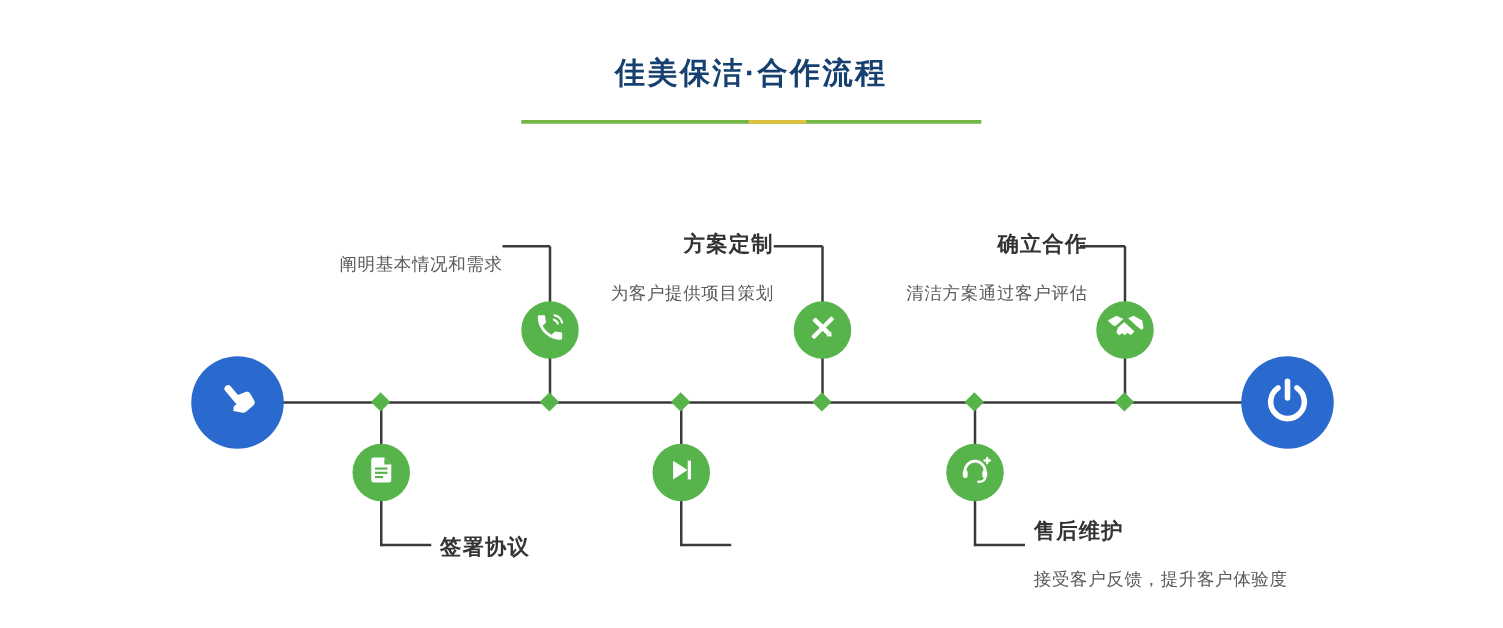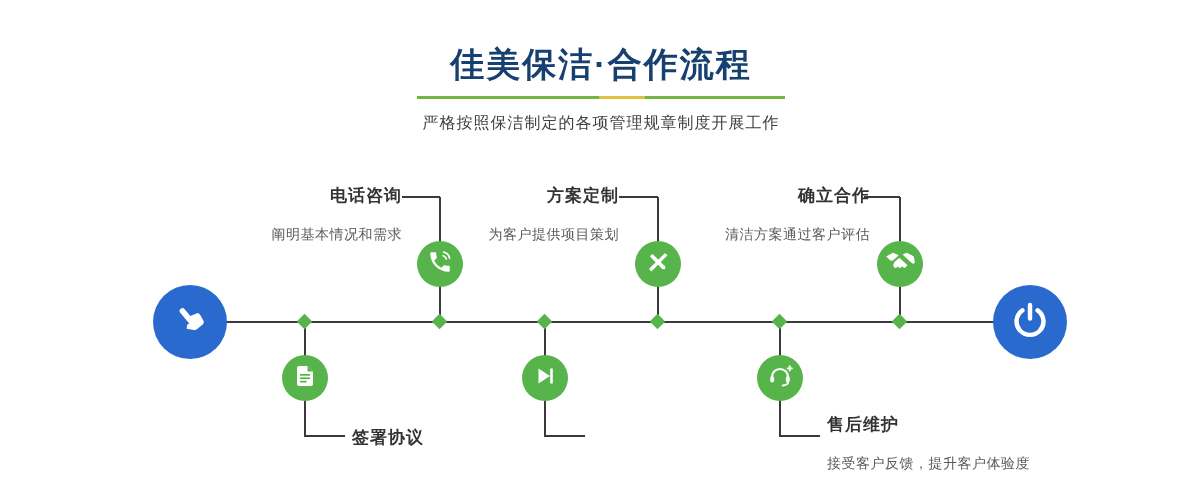--- a/index.html
+++ b/index.html
@@ -2,21 +2,21 @@
 <html><head>
 <meta charset="utf-8">
 <style>
   * { margin:0; padding:0; box-sizing:border-box; }
   html,body { background:#ffffff; }
   body { font-family:"Liberation Sans","DejaVu Sans",sans-serif; }
   .page { position:relative; width:1202px; height:502px; background:#fff; overflow:hidden; }
 
   .title {
     position:absolute; top:42px; left:0; width:100%;
-    text-align:center; font-size:34px; font-weight:bold;
+    text-align:center; font-size:24px; font-weight:bold;
     color:#16406f; letter-spacing:2px;
   }
   .divider { position:absolute; top:96px; left:417px; width:368px; height:3px; background:#74b643; }
   .divider-accent { position:absolute; left:182px; top:0; width:46px; height:3px; background:#e0c040; }
   .subtitle {
     position:absolute; top:113px; left:0; width:100%;
     text-align:center; font-size:16px; color:#404040; letter-spacing:1px;
   }
 
   .hline, .vline { position:absolute; background:#3a3a3a; z-index:1; }
@@ -41,21 +41,20 @@
 </style>
 </head>
 <body>
 
 <div class="page">
 
   <div class="title">佳美保洁·合作流程</div>
   <div class="divider">
     <span class="divider-accent"></span>
   </div>
-  <div class="subtitle">严格按照保洁制定的各项管理规章制度开展工作</div>
 
   <div class="hline" style="left:190px; top:321px; width:840px; height:2px;"></div>
 
   <div class="hline" style="left:402px; top:196px; width:38px; height:2px;"></div>
   <div class="vline" style="left:439px; top:197px; width:2px; height:125px;"></div>
   <div class="hline" style="left:619px; top:196px; width:39px; height:2px;"></div>
   <div class="vline" style="left:657px; top:197px; width:2px; height:125px;"></div>
   <div class="hline" style="left:864px; top:196px; width:36px; height:2px;"></div>
   <div class="vline" style="left:899px; top:197px; width:2px; height:125px;"></div>
 
@@ -95,21 +94,20 @@
   <div class="icon-circle" style="left:417px; top:241px;">
     <span>
       <svg width="26" height="26" viewBox="0 0 24 24">
         <path fill="#fff" d="M6.62 10.79a15.05 15.05 0 0 0 6.59 6.59l2.2-2.2a1 1 0 0 1 1.02-.24c1.12.37 2.32.57 3.57.57a1 1 0 0 1 1 1V20a1 1 0 0 1-1 1C10.61 21 3 13.39 3 4a1 1 0 0 1 1-1h3.5a1 1 0 0 1 1 1c0 1.25.2 2.45.57 3.57.11.35.03.74-.25 1.02l-2.2 2.2z"></path>
         <path d="M14.8 6.2a4 4 0 0 1 3 3" fill="none" stroke="#fff" stroke-width="1.5" stroke-linecap="round"></path>
         <path d="M15.3 2.9a7.3 7.3 0 0 1 5.6 5.6" fill="none" stroke="#fff" stroke-width="1.5" stroke-linecap="round"></path>
       </svg>
     </span>
   </div>
   <div class="step-text top" style="right:800px; top:184px;">
-    <div class="step-title">电话咨询</div>
     <div class="step-desc">阐明基本情况和需求</div>
   </div>
 
   <div class="icon-circle" style="left:635px; top:241px;">
     <span>
       <svg width="26" height="26" viewBox="0 0 24 24">
         <rect x="1.5" y="10.7" width="21" height="3.2" rx="0.6" transform="rotate(-45 12 12)" fill="#fff"></rect>
         <g transform="rotate(45 12 12)">
           <rect x="3" y="10.3" width="15.5" height="3.4" rx="0.8" fill="#fff"></rect>
           <path d="M21.5 12l-3-2.6v5.2z" fill="#fff"></path>

